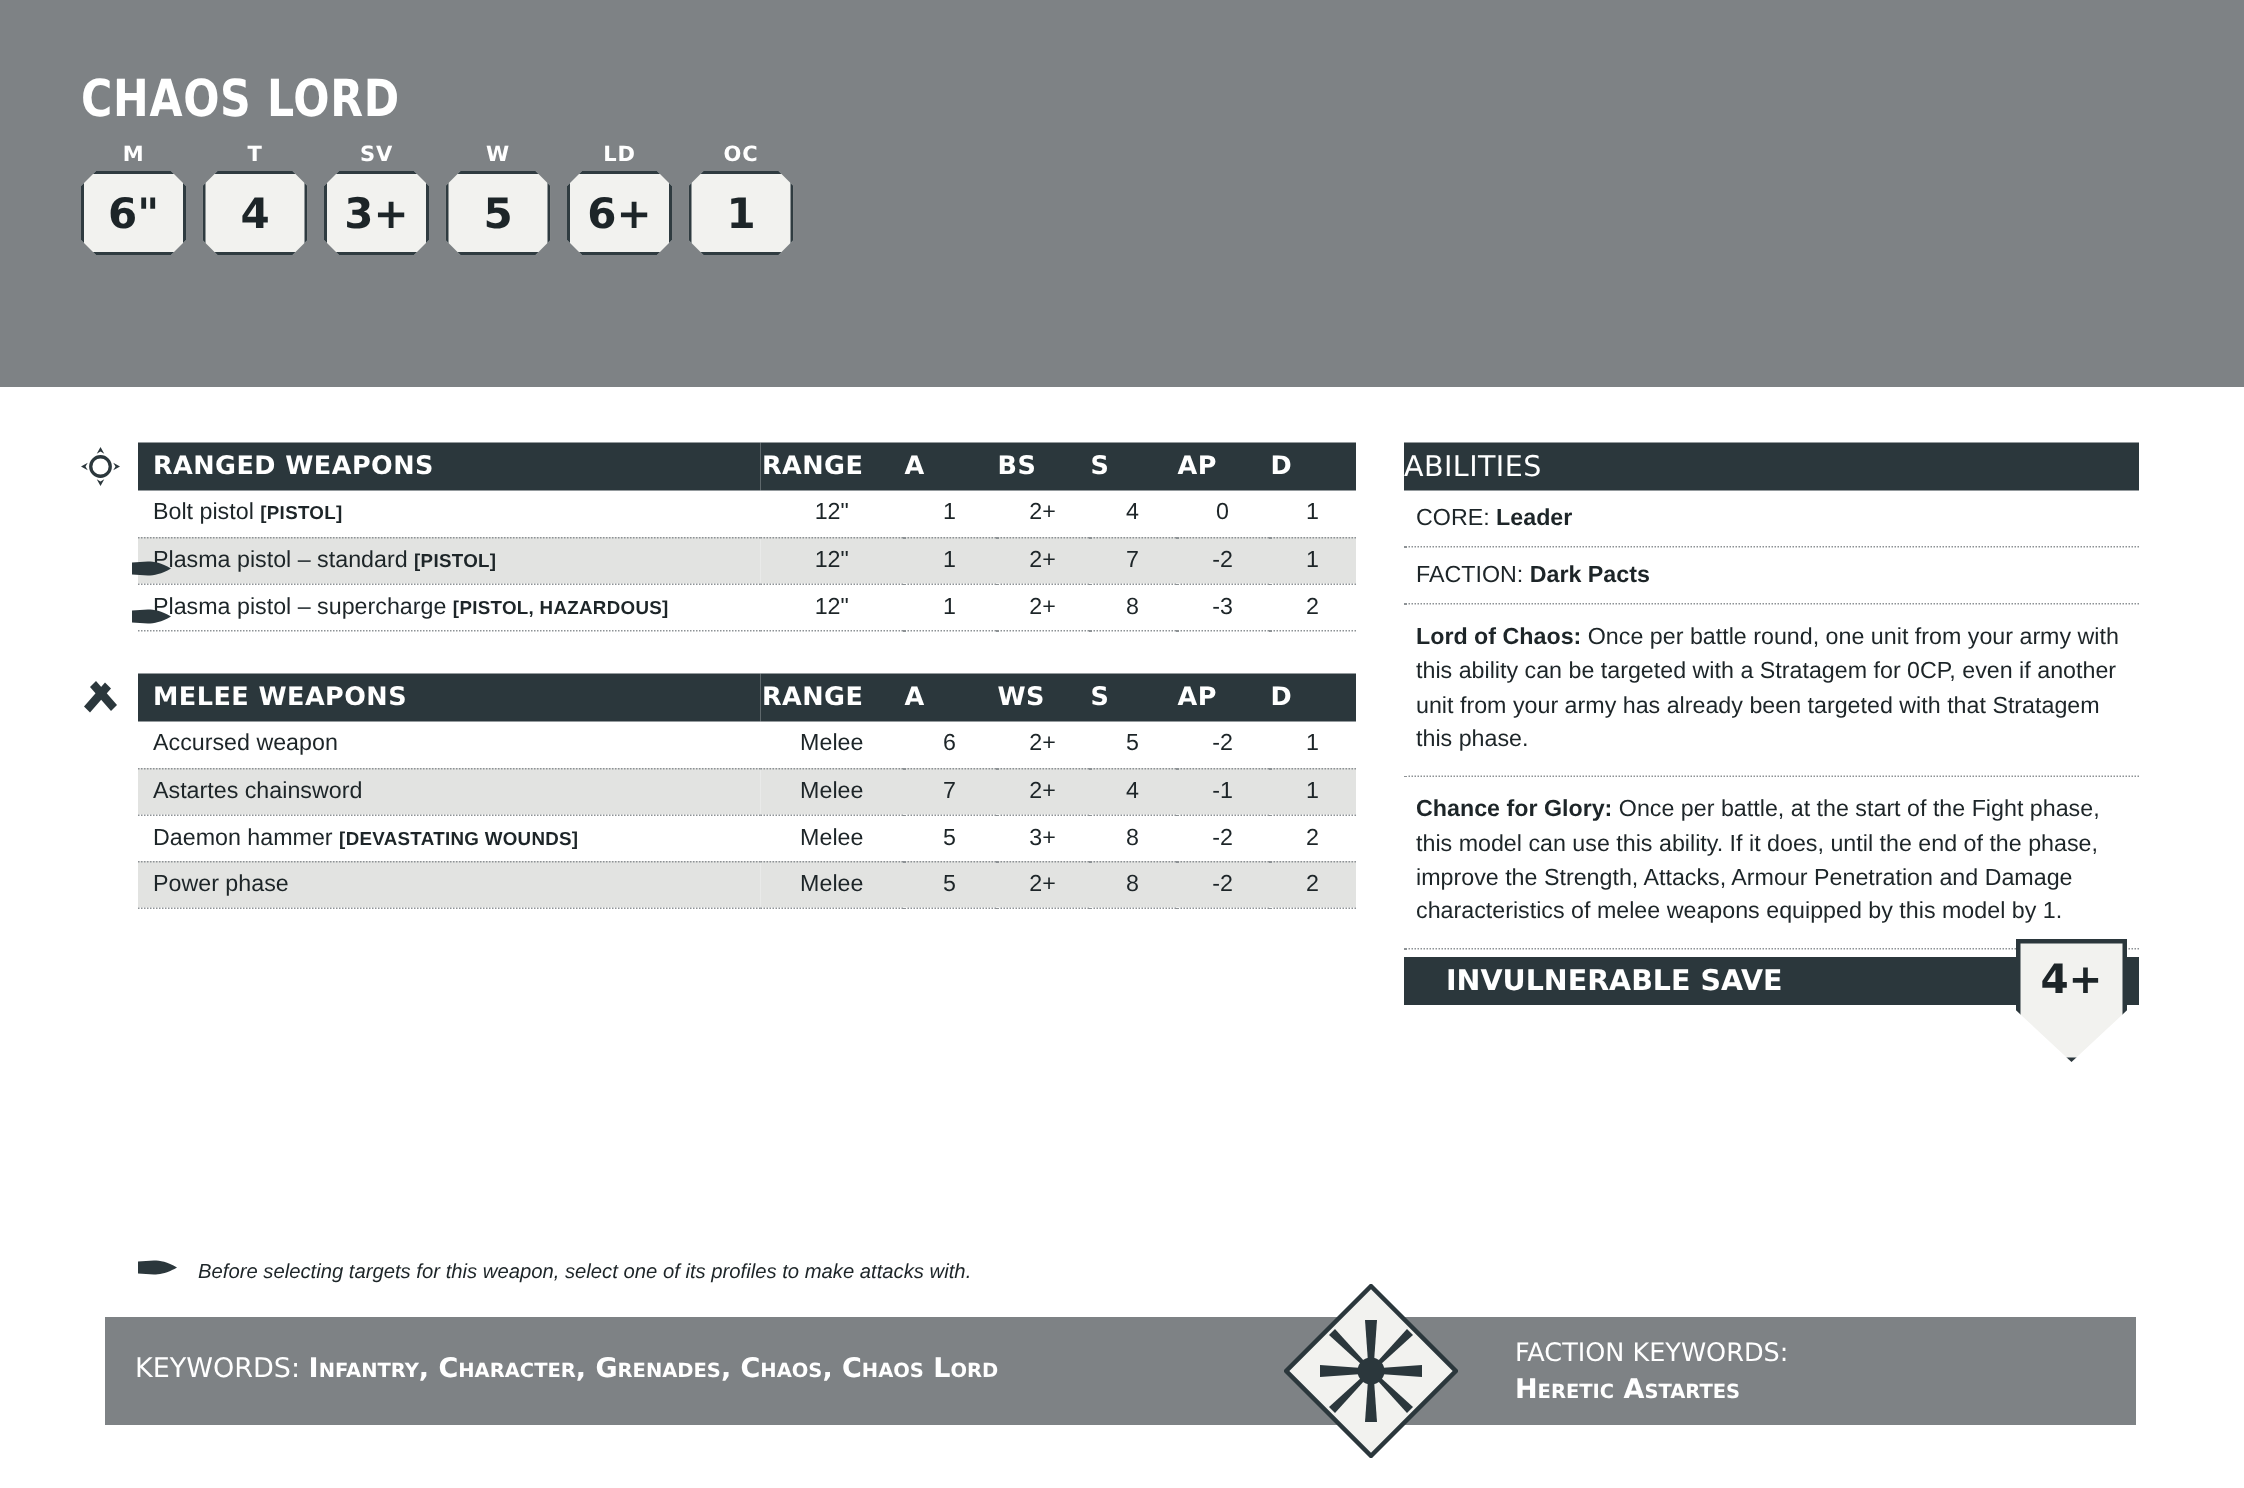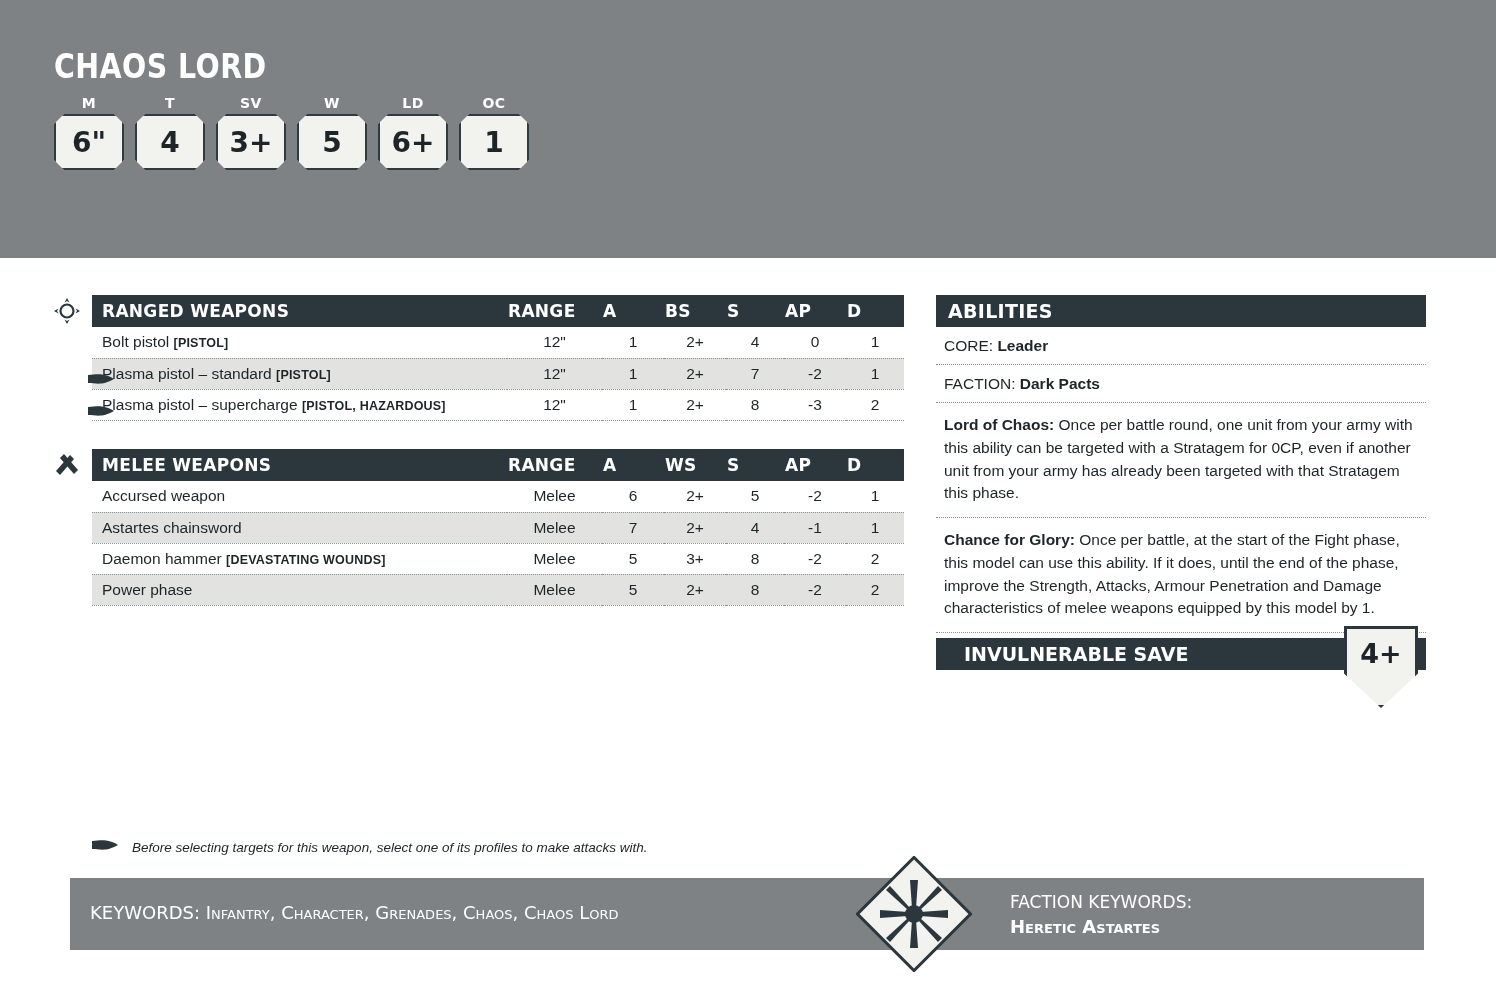--- a/index.html
+++ b/index.html
@@ -73,23 +73,22 @@
     position: absolute; left: 900px; top: 0;
     width: 524px; height: 660px;
     background: #ffffff;
   }
 
   .sec-header {
     background: #2b373c;
     color: #ffffff;
     height: 32px;
     display: flex; align-items: center;
-    padding-left: 12px;
     font-size: 19px;
-    font-weight: bold;
+    font-weight: normal;
     font-family: "DejaVu Sans", sans-serif;
     letter-spacing: 0.3px;
     position: relative;
   }
 
   
   .wtable { width: 100%; border-collapse: collapse; }
   .wtable thead th {
     background: #2b373c;
     color: #ffffff;
@@ -200,21 +199,21 @@
     position: absolute; left: 70px; top: 878px;
     width: 1354px; height: 72px;
     background: #7e8285;
   }
   .kw-text {
     position: absolute; left: 20px; top: 24px;
     font-size: 18px; color: #ffffff;
     font-family: "DejaVu Sans", sans-serif;
   }
   .kw-text .lbl { font-weight: normal; }
-  .kw-text .vals { font-weight: normal; font-variant: small-caps; }
+  .kw-text .vals { font-weight: bold; font-variant: small-caps; }
   .fk {
     position: absolute; left: 940px; top: 14px;
     color: #ffffff;
     font-family: "DejaVu Sans", sans-serif;
   }
   .fk .fk-lbl { font-size: 17px; }
   .fk .fk-val { font-size: 18px; font-weight: bold; font-variant: small-caps; margin-top: 4px; }
 
   .chaos-star {
     position: absolute; left: 856px; top: 856px;

